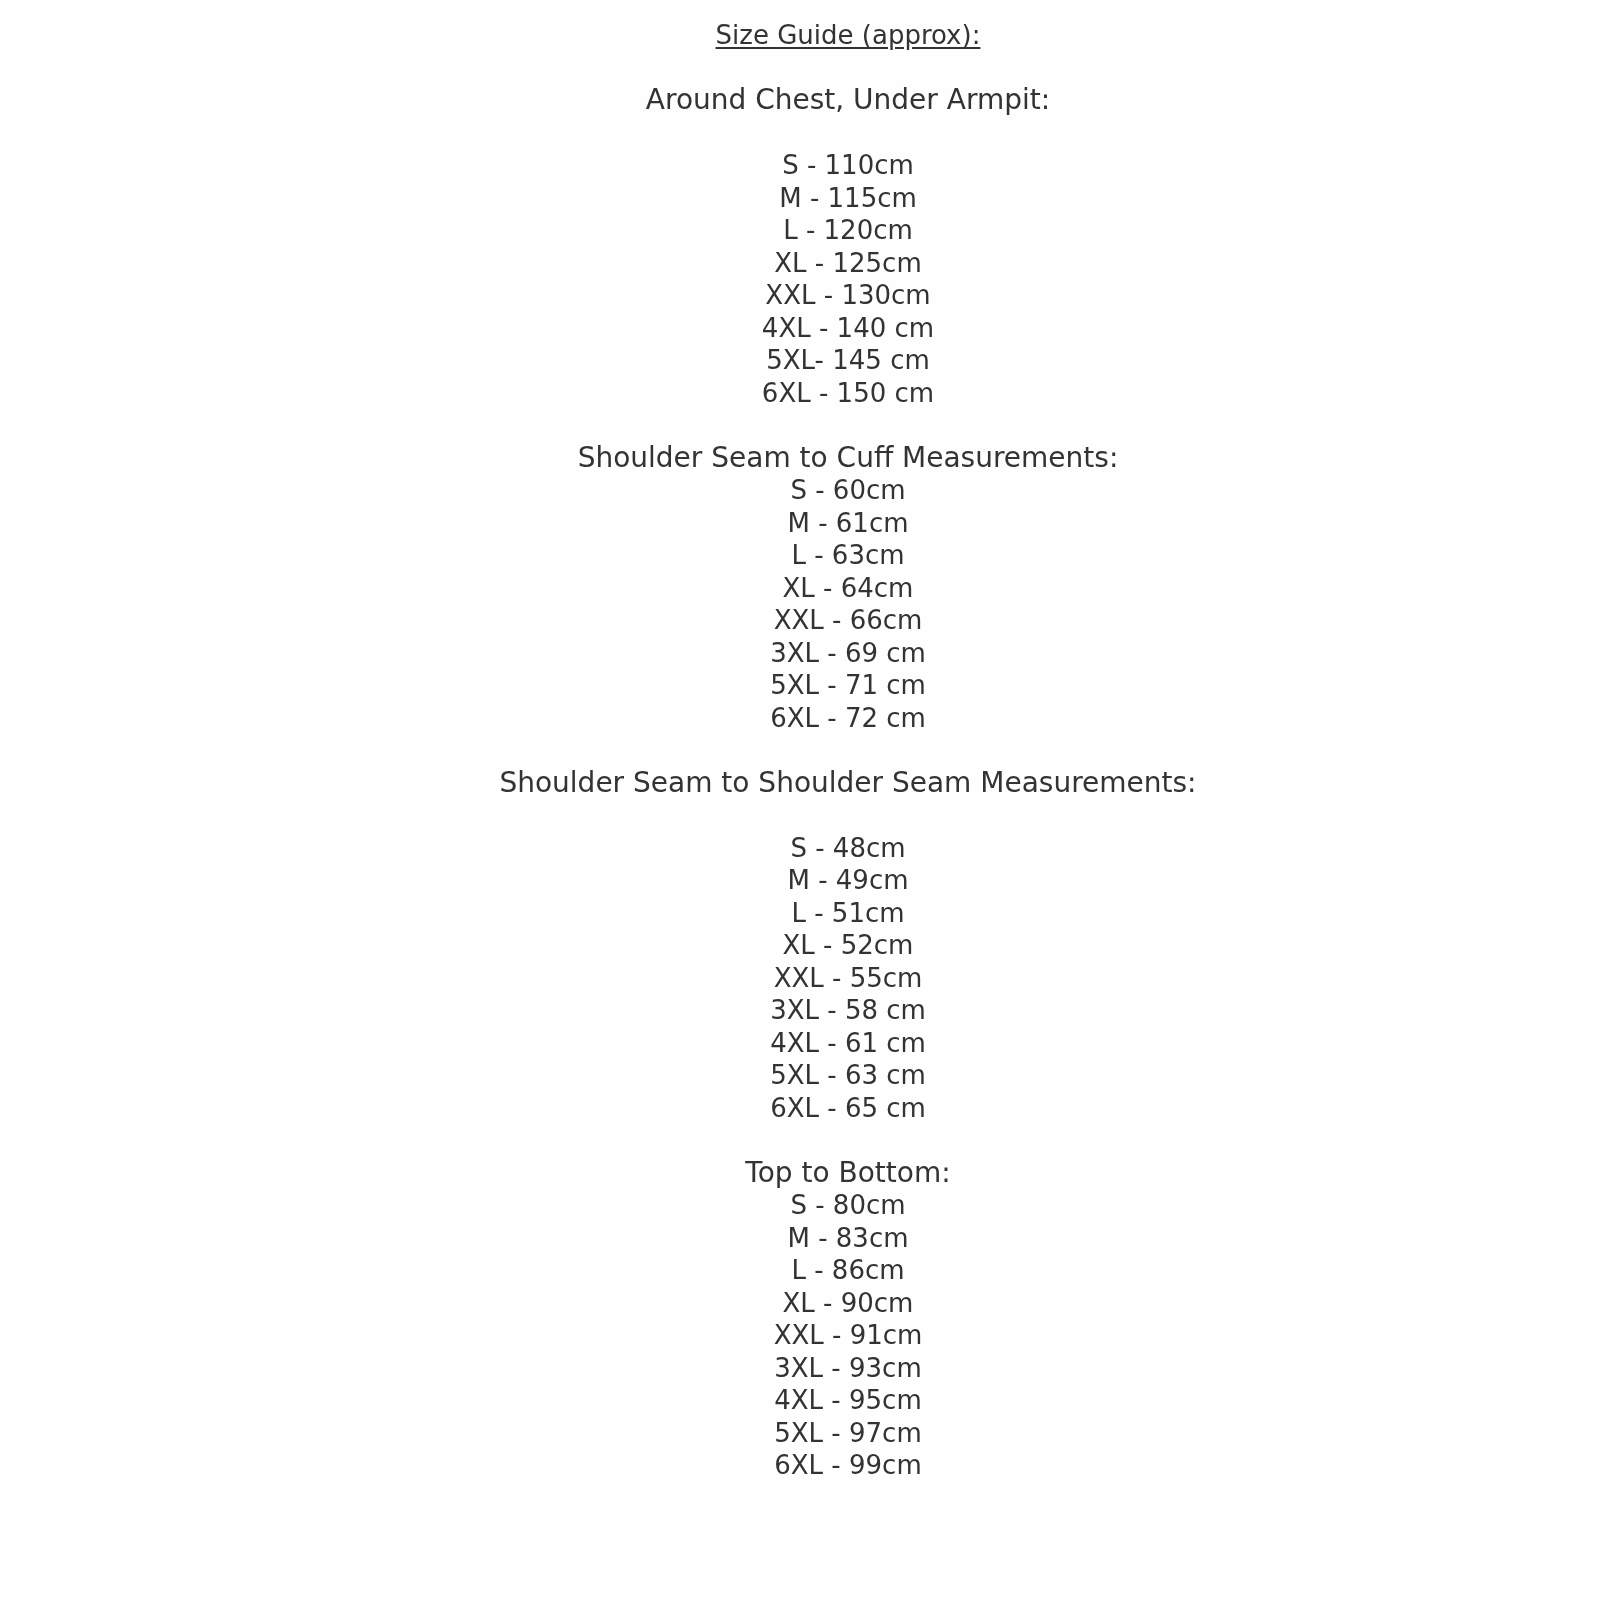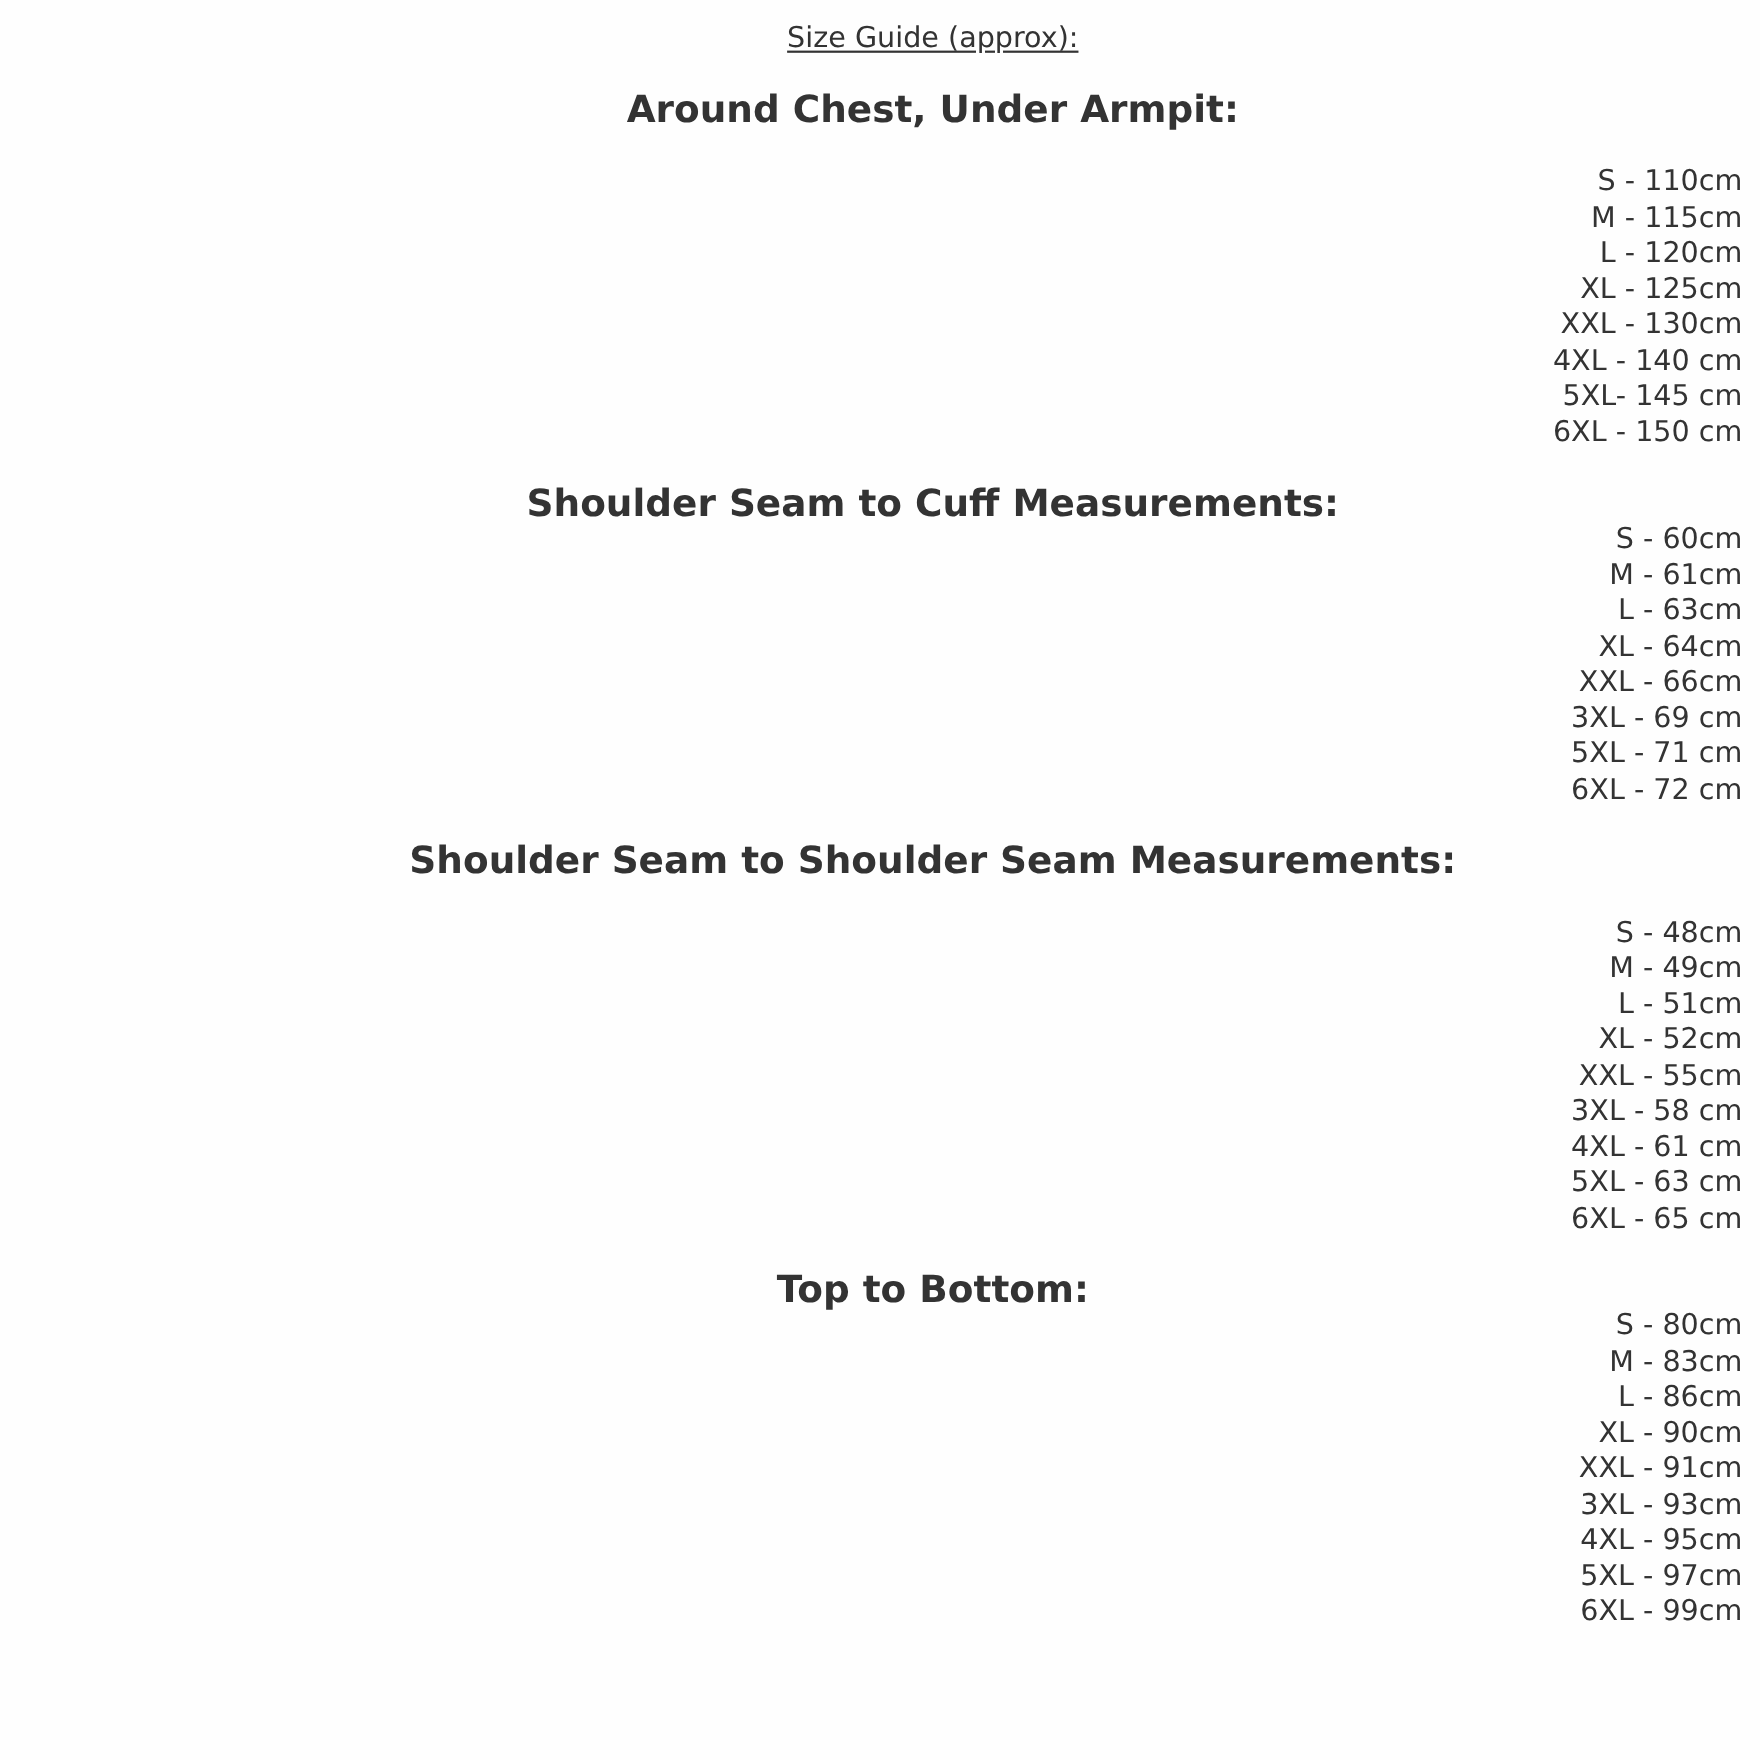--- a/index.html
+++ b/index.html
@@ -26,30 +26,29 @@
     font-size: 26px;
     font-weight: normal;
     margin: 0 0 32.5px 0;
     text-decoration: underline;
     text-underline-offset: 3px;
   }
   .section {
     margin-top: 32.5px;
   }
   .heading {
-    font-size: 34px;
-    font-weight: bold;
+    font-size: 28px;
+    font-weight: normal;
     margin: 0;
   }
   .heading.gap {
     margin-bottom: 32.5px;
   }
   .line {
     white-space: pre;
-    text-align: right;
   }
 </style>
 </head>
 <body style="color: rgb(51, 51, 51); background: rgb(254, 254, 254);">
 
 <main class="doc">
   <h1 class="title">Size Guide (approx):</h1>
   <div id="sections">
   <section class="section">
     <h2 class="heading gap">Around Chest, Under Armpit:</h2>

